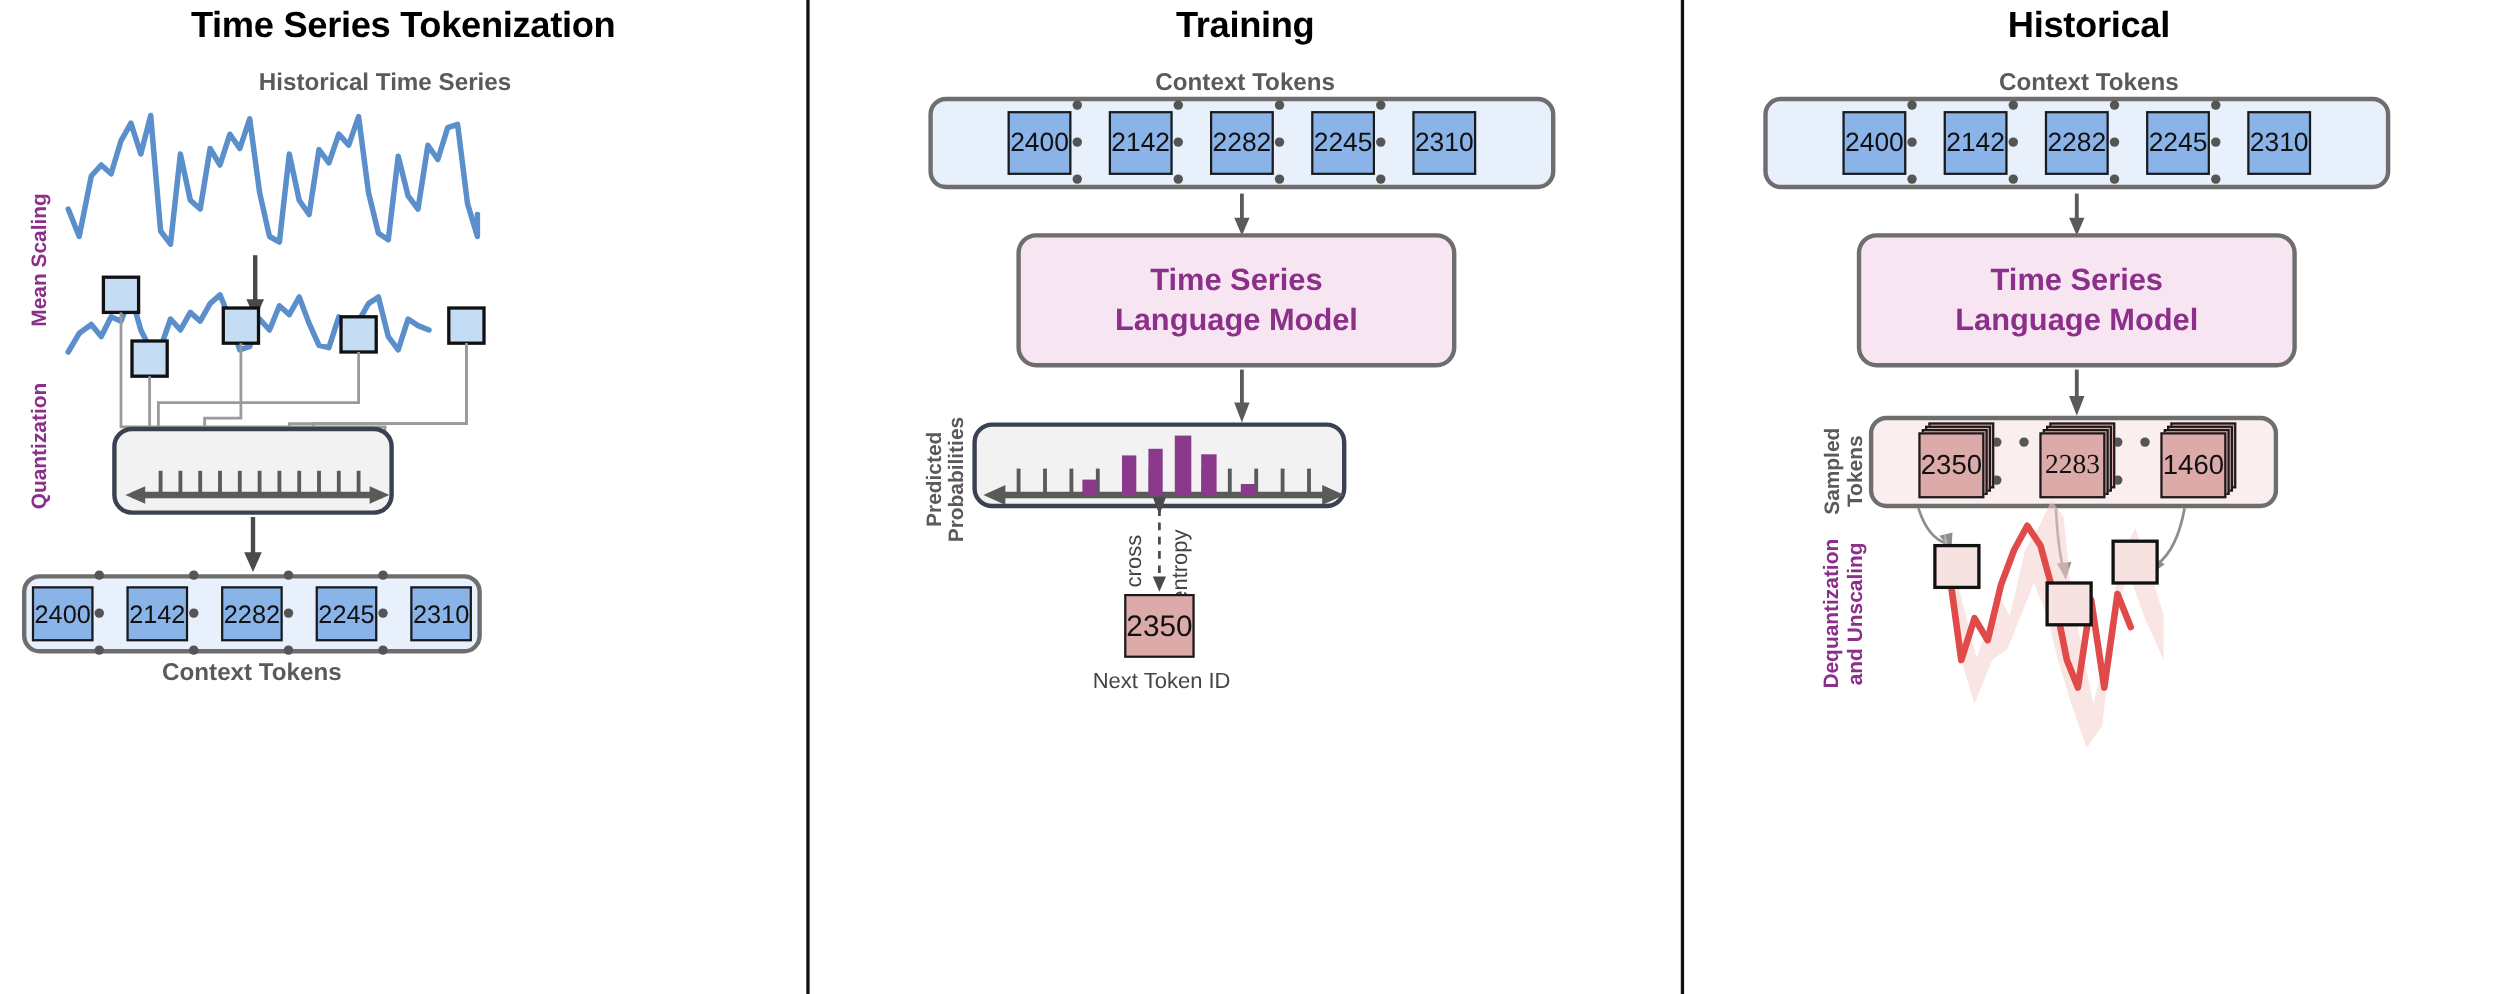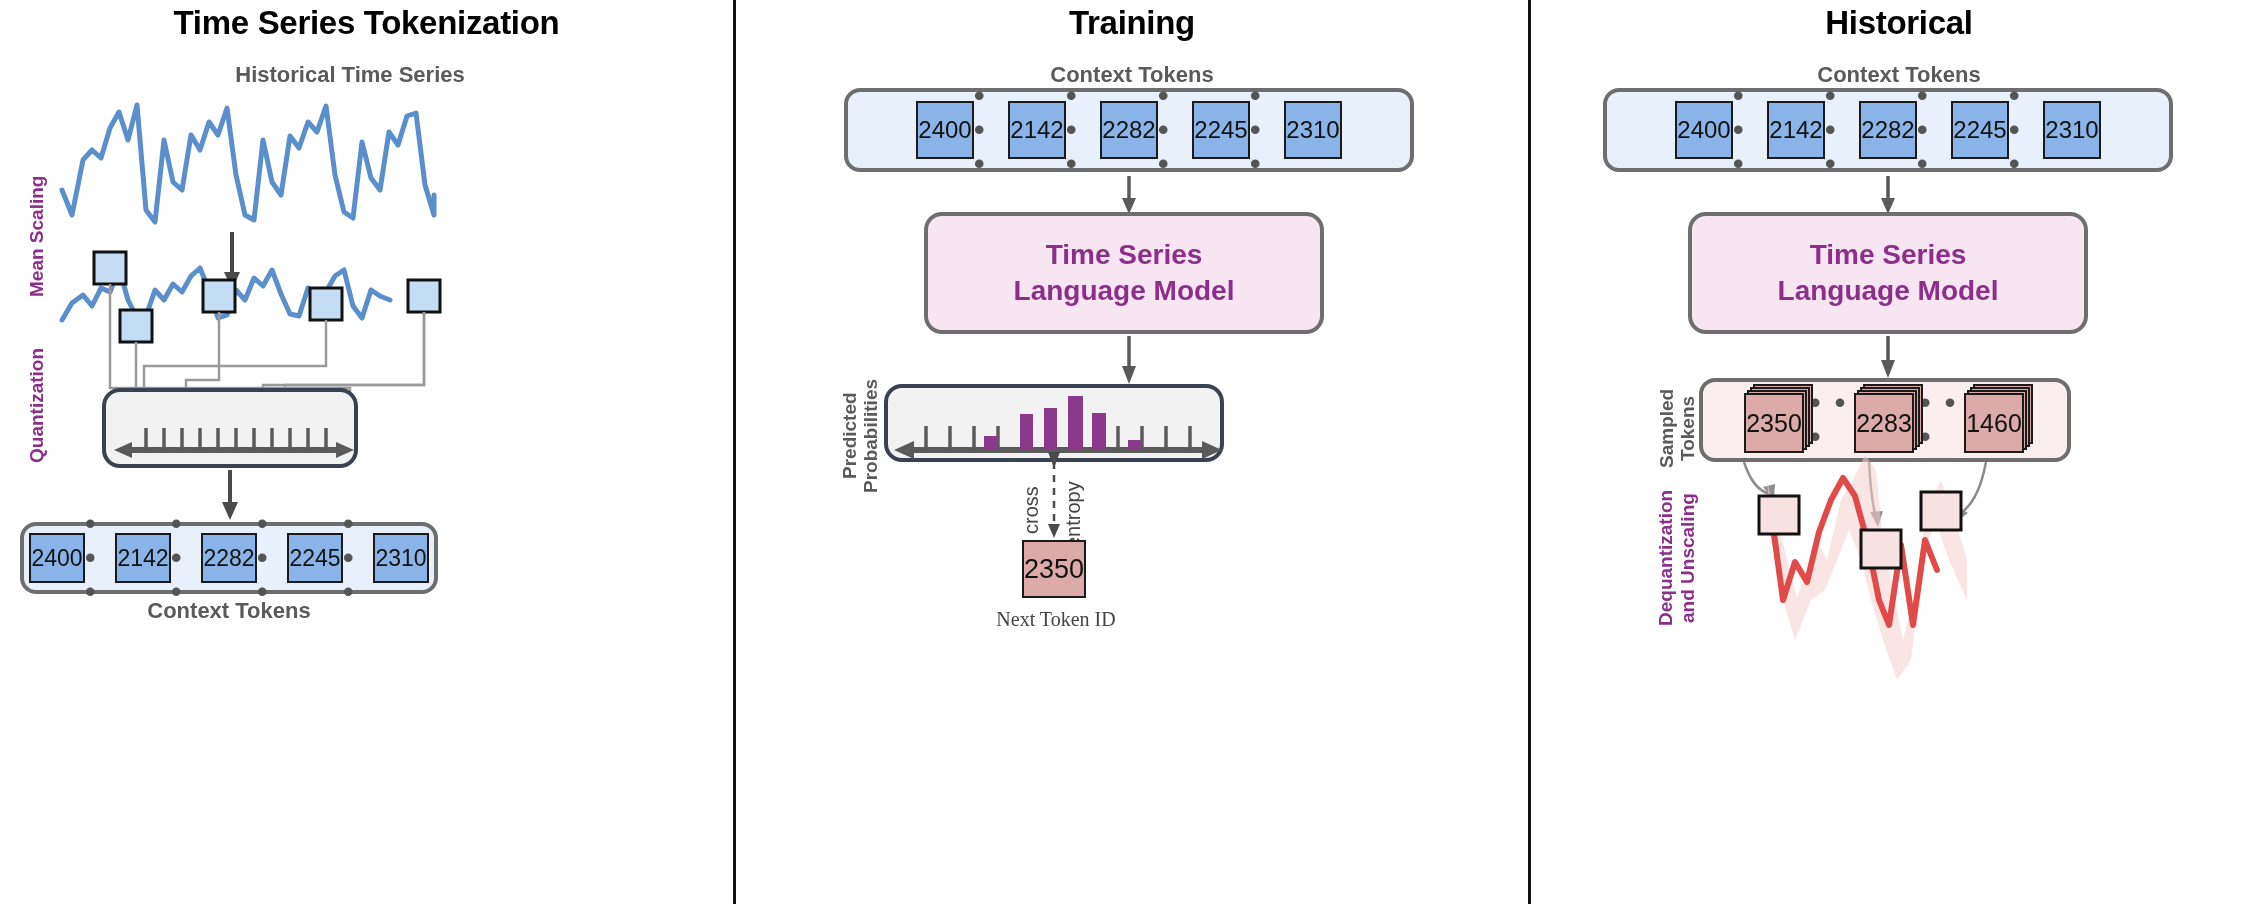--- a/index.html
+++ b/index.html
@@ -118,21 +118,21 @@
 
   .next-token-box {
     position: absolute;
     background: #ddaaaa;
     border: 2px solid #1a1a1a;
     display: flex; align-items: center; justify-content: center;
     font-size: 27px; color: #111;
   }
   .next-token-caption {
     position: absolute; text-align: center;
-    font-size: 20px; color: #444; font-family: Liberation Serif, serif;
+    font-size: 20px; color: #444;
   }
   .ce-label {
     position: absolute;
     font-size: 20px; color: #444;
     writing-mode: vertical-rl; transform: rotate(180deg);
   }
   svg { position: absolute; top: 0; left: 0; overflow: visible; }
 </style>
 </head>
 <body>
@@ -368,21 +368,21 @@
           <div class="card" style="width: 60px; height: 60px; left: 9px; top: -3px;"></div>
           <div class="card" style="width: 60px; height: 60px; left: 6px; top: 0px;"></div>
           <div class="card" style="width: 60px; height: 60px; left: 3px; top: 3px;"></div>
           <div class="card-front" style="width: 60px; height: 60px; top: 6px;">2350</div>
         </div>
         <div class="token-ellipsis" style="width: 40px;">• • •</div>
         <div class="card-stack" style="width: 66px; height: 66px; margin-left: 4px;">
           <div class="card" style="width: 60px; height: 60px; left: 9px; top: -3px;"></div>
           <div class="card" style="width: 60px; height: 60px; left: 6px; top: 0px;"></div>
           <div class="card" style="width: 60px; height: 60px; left: 3px; top: 3px;"></div>
-          <div class="card-front" style="width: 60px; height: 60px; top: 6px;">2283</div>
+          <div class="card-front" style="width: 60px; height: 60px; top: 6px; font-family: Liberation Serif, serif;">2283</div>
         </div>
         <div class="token-ellipsis" style="width: 40px;">• • •</div>
         <div class="card-stack" style="width: 66px; height: 66px; margin-left: 4px;">
           <div class="card" style="width: 60px; height: 60px; left: 9px; top: -3px;"></div>
           <div class="card" style="width: 60px; height: 60px; left: 6px; top: 0px;"></div>
           <div class="card" style="width: 60px; height: 60px; left: 3px; top: 3px;"></div>
           <div class="card-front" style="width: 60px; height: 60px; top: 6px;">1460</div>
         </div>
       </div>
 

